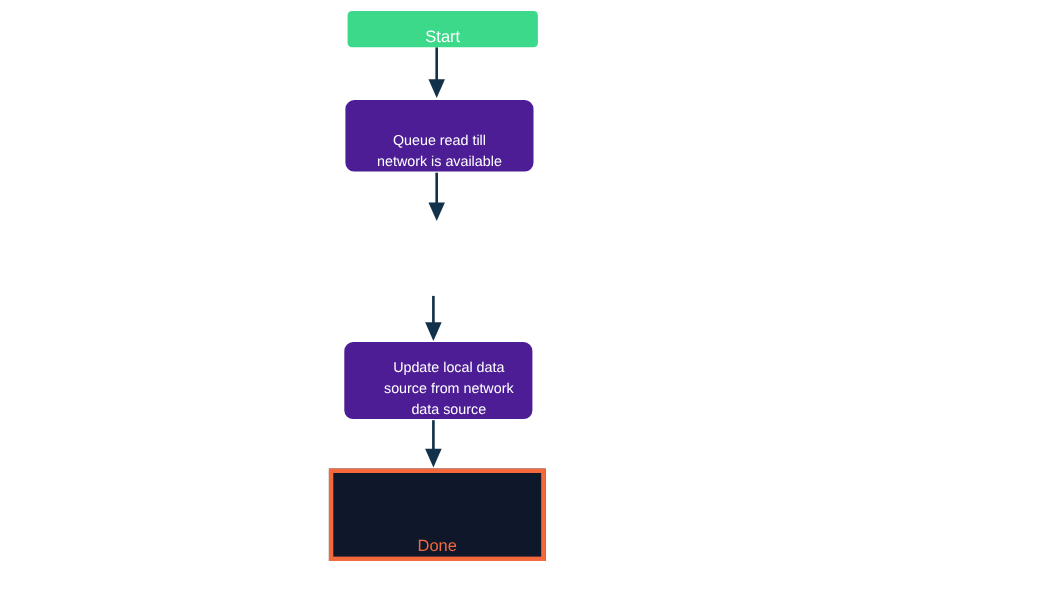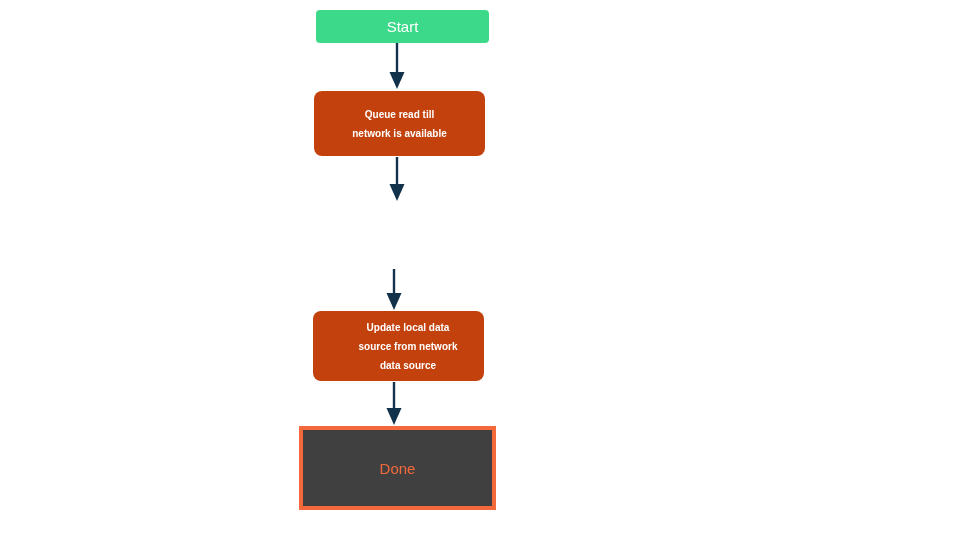--- a/index.html
+++ b/index.html
@@ -15,41 +15,40 @@
   }
   #canvas {
     position: relative;
     width: 960px;
     height: 540px;
   }
   .node {
     position: absolute;
     box-sizing: border-box;
     display: flex;
-    align-items: center;
+    align-items: flex-end;
     justify-content: center;
     text-align: center;
     line-height: 19px;
     white-space: pre-line;
   }
   .node-start {
     background: #3CD98A;
     color: #ffffff;
     border-radius: 4px;
     font-size: 15px;
   }
   .node-process {
-    background: #c2410c;
+    background: #4c1d95;
     color: #ffffff;
     border-radius: 8px;
-    font-size: 10px;
-    font-weight: bold;
+    font-size: 13px;
   }
   .node-terminal {
-    background: #404040;
+    background: #0f172a;
     color: #F4693C;
     border: 4px solid #F4693C;
     border-radius: 0px;
     font-size: 15px;
   }
   .edge {
     position: absolute;
   }
   .edge svg {
     display: block;

